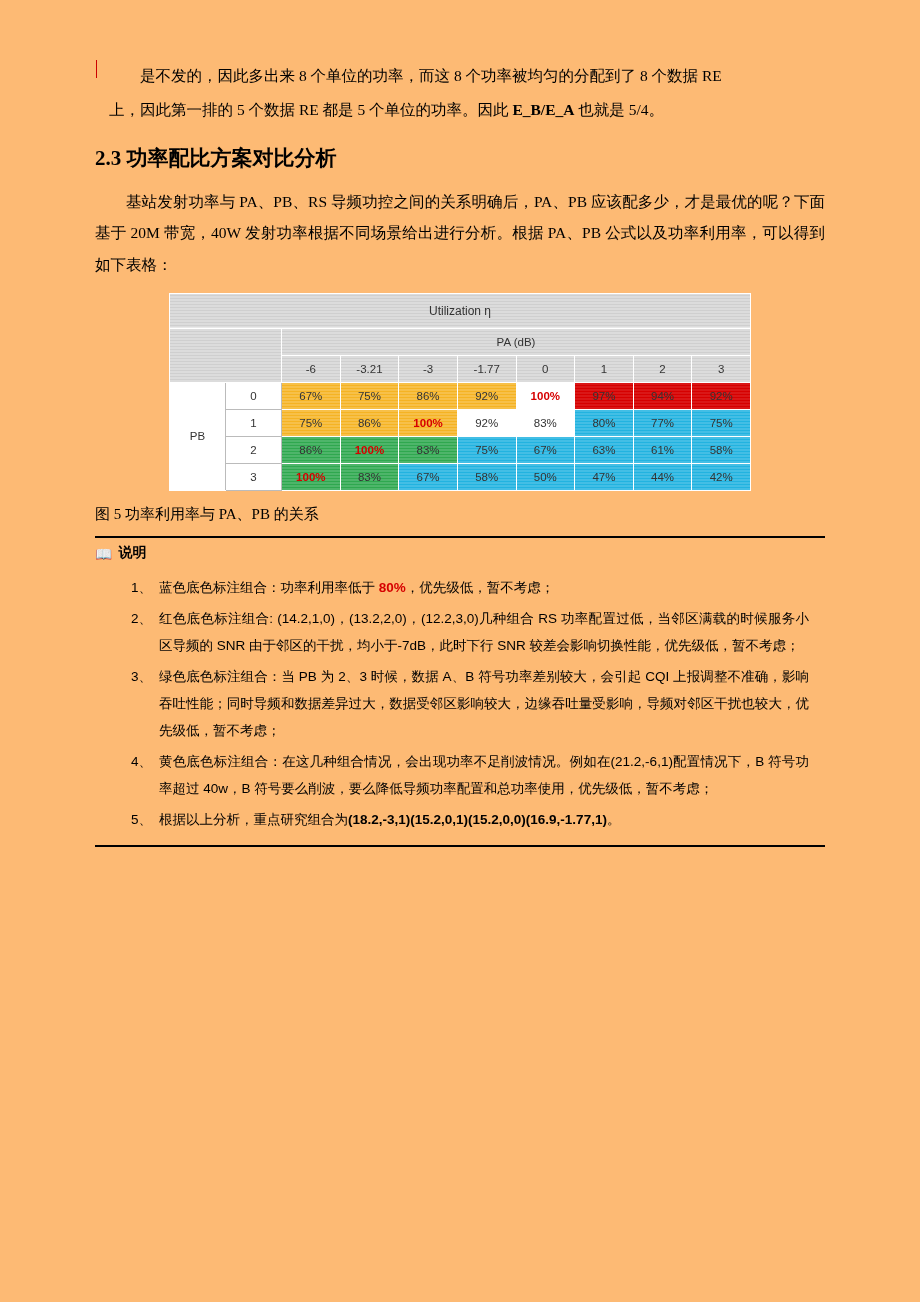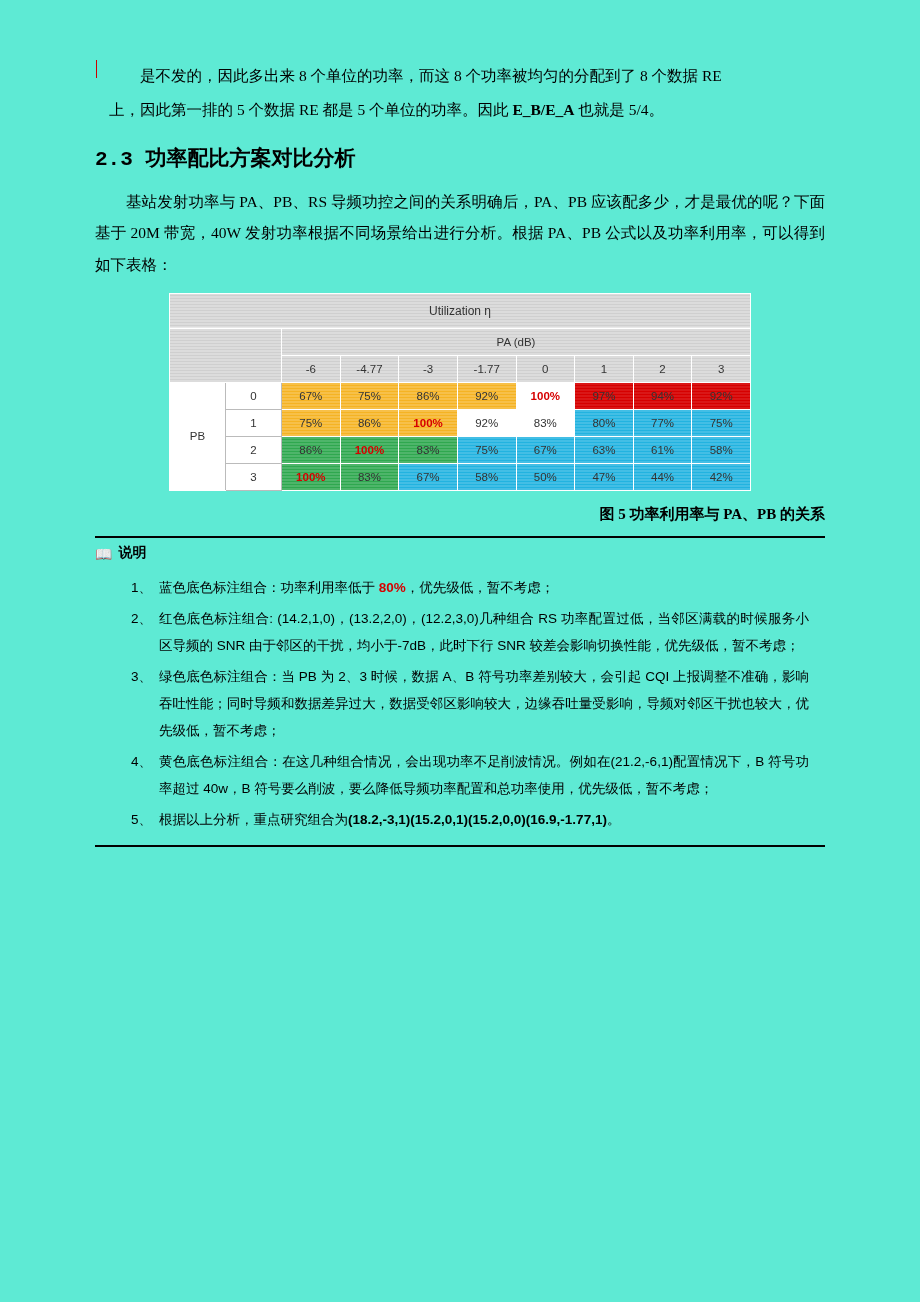--- a/index.html
+++ b/index.html
@@ -8,53 +8,52 @@
     background: #fff;
     font-family: "SimSun", "Songti SC", serif;
     color: #000;
   }
   .page {
     width: 920px;
     min-height: 1302px;
     box-sizing: border-box;
     padding: 60px 95px 60px 95px;
     position: relative;
-    background: #5eead4;
+    background: #fdba74;
   }
   .cursor {
     position: absolute;
     top: 60px;
     left: 96px;
     width: 0;
     height: 18px;
     border-left: 1px solid #c00;
   }
   .para {
     font-size: 15.5px;
     line-height: 2.05;
     text-indent: 2em;
     margin: 0 0 2px 0;
     text-align: justify;
   }
   .para2 {
     padding-left: 14px;
   }
   h2 {
-    font-family: Liberation Mono, monospace;
+    font-family: Liberation Serif, serif;
     font-size: 21px;
     font-weight: bold;
     margin: 18px 0 14px 0;
   }
   .bold { font-weight: bold; }
   .figcap {
-    text-align: right;
+    text-align: left;
     font-size: 15px;
     margin: 14px 0 12px 0;
     font-family: "SimSun", serif;
-    font-weight: bold;
   }
   hr.sep {
     border: none;
     border-top: 2px solid #000;
     margin: 8px 0 6px 0;
   }
   .note-head {
     font-family: "SimHei", sans-serif;
     font-size: 14px;
     font-weight: bold;
@@ -177,21 +176,21 @@
       <tbody>
           <tr>
         <th colspan="10" class="hatch hatch-title">Utilization η</th>
       </tr>
       <tr>
         <th colspan="2" rowspan="2" class="hatch"></th>
         <th colspan="8" class="hatch">PA (dB)</th>
       </tr>
       <tr>
         <th class="hatch">-6</th>
-        <th class="hatch">-4.77</th>
+        <th class="hatch">-3.21</th>
         <th class="hatch">-3</th>
         <th class="hatch">-1.77</th>
         <th class="hatch">0</th>
         <th class="hatch">1</th>
         <th class="hatch">2</th>
         <th class="hatch">3</th>
       </tr>
       </tbody>
         <tbody id="util-body">
           <tr>

